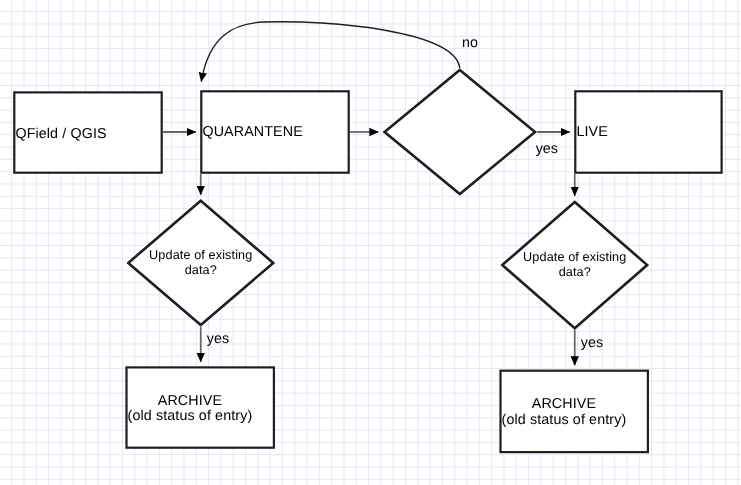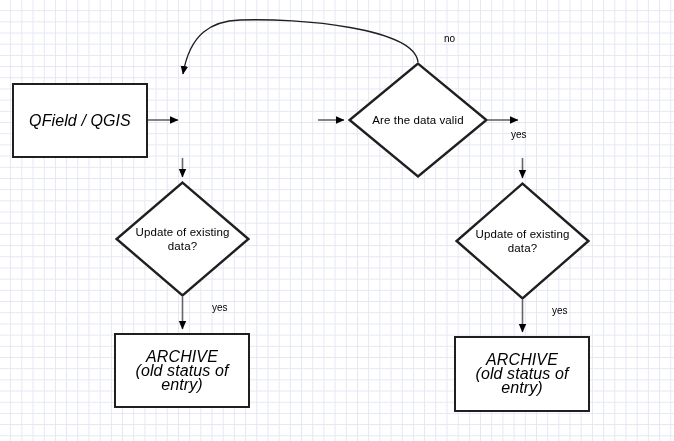--- a/index.html
+++ b/index.html
@@ -27,27 +27,26 @@
     height: 441px;
     pointer-events: none;
   }
   .node-box {
     position: absolute;
     box-sizing: border-box;
     background: #ffffff;
     border: 2px solid #1f1f1f;
     display: flex;
     align-items: center;
-    justify-content: center;
+    justify-content: flex-start;
     text-align: center;
     color: #000000;
-    font-size: 16px;
+    font-size: 13px;
     line-height: 14px;
     letter-spacing: 0.1px;
-    font-style: italic;
   }
   .node-diamond {
     position: absolute;
     display: flex;
     align-items: center;
     justify-content: center;
   }
   .node-diamond svg {
     position: absolute;
     left: 0; top: 0;
@@ -60,25 +59,24 @@
     text-align: center;
     color: #000000;
     font-size: 11.5px;
     line-height: 14px;
     letter-spacing: 0.1px;
     width: 104%;
   }
   .edge-label {
     position: absolute;
     color: #000000;
-    font-size: 10px;
+    font-size: 13px;
     line-height: 13px;
     white-space: nowrap;
     background: transparent;
-    margin-left: 24px;
   }
   .box-line2 { display: block; }
 </style>
 </head>
 <body>
 
 <div id="canvas">
 
   <svg id="edges" viewBox="0 0 674 441">
     <defs>
@@ -120,30 +118,35 @@
 
     <g>
       <line x1="522.5" y1="300" x2="522.5" y2="332" stroke="#666666" stroke-width="1.6" marker-end="url(#arrow)"></line>
     </g>
   </svg>
 
   <div class="node-box" style="left:12px; top:83px; width:136px; height:75px;">
     <span>QField / QGIS</span>
   </div>
 
+  <div class="node-box" style="left:182px; top:82px; width:136px; height:76px;">
+    <span>QUARANTENE</span>
+  </div>
 
   <div class="node-diamond" style="left:348px; top:62px; width:140px; height:116px;">
     <svg viewBox="0 0 140 116" preserveAspectRatio="none">
       <polygon points="70,1.6 138.4,58 70,114.4 1.6,58" fill="#ffffff" stroke="#1f1f1f" stroke-width="2.4" vector-effect="non-scaling-stroke"></polygon>
     </svg>
     <div class="diamond-label">
-      <span class="box-line2">Are the data valid</span>
     </div>
   </div>
 
+  <div class="node-box" style="left:522px; top:82px; width:135px; height:76px;">
+    <span>LIVE</span>
+  </div>
 
   <div class="node-diamond" style="left:115px; top:181px; width:135px; height:116px;">
     <svg viewBox="0 0 135 116" preserveAspectRatio="none">
       <polygon points="67.5,1.6 133.4,58 67.5,114.4 1.6,58" fill="#ffffff" stroke="#1f1f1f" stroke-width="2.4" vector-effect="non-scaling-stroke"></polygon>
     </svg>
     <div class="diamond-label">
       <span class="box-line2">Update of existing</span>
       <span class="box-line2">data?</span>
     </div>
   </div>

